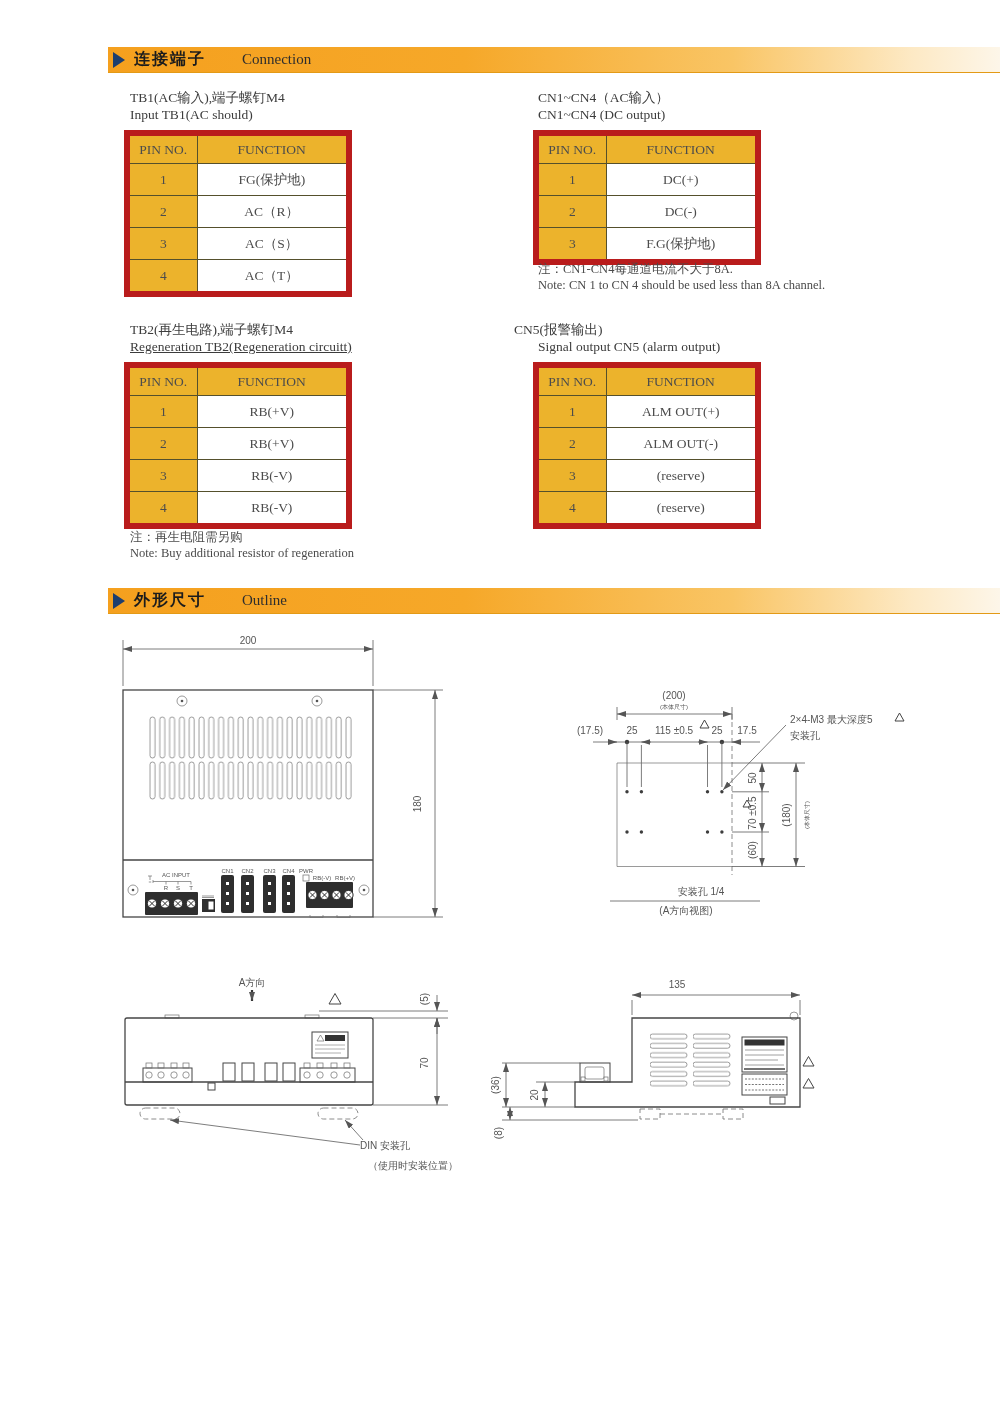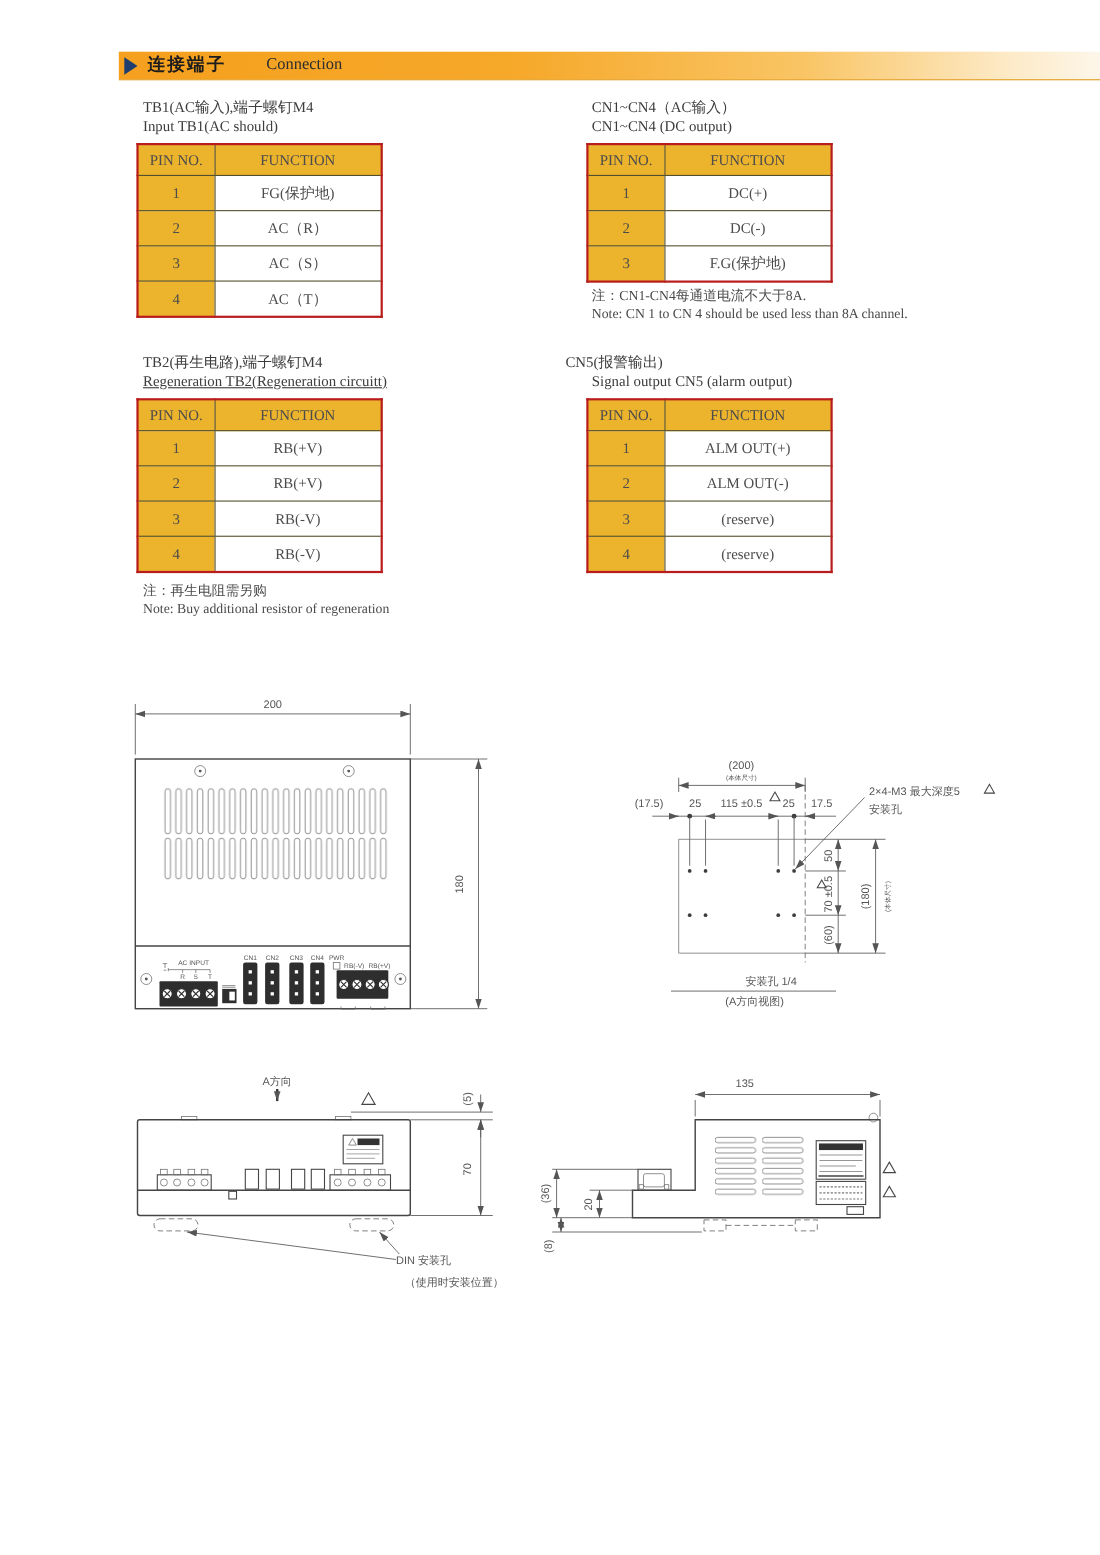--- a/index.html
+++ b/index.html
@@ -11,21 +11,21 @@
           background:linear-gradient(to right,#f5a01e 0%,#f6a829 40%,#f9c565 70%,#fde9c4 90%,#fdf6e9 100%);
           border-bottom:1px solid #e39a16;display:flex;align-items:center;}
   .tri{width:0;height:0;border-left:12px solid #1d3e6f;border-top:8px solid transparent;
        border-bottom:8px solid transparent;margin-left:5px;}
   .sec-cn{font-size:16px;font-weight:bold;color:#1c1c1c;margin-left:9px;letter-spacing:2px;}
   .sec-en{font-size:15px;color:#2e2e2e;margin-left:36px;}
 
   
   .ttitle{position:absolute;font-size:13.5px;color:#3c3c3c;line-height:17px;white-space:nowrap;}
   table.pintable{position:absolute;border-collapse:collapse;table-layout:fixed;width:222px;
-                 border:2px solid #b91c1c;}
+                 border:6px solid #b91c1c;}
   table.pintable td,table.pintable th{border:1.5px solid #55502c;text-align:center;
                  font-weight:normal;font-size:13.5px;color:#4c4c4c;height:31px;padding:0;}
   table.pintable th{height:27px;}
   .y{background:#ecb32c;}
   col.cpin{width:70px;} col.cfun{width:152px;}
   .note{position:absolute;font-size:12.5px;color:#4a4a4a;white-space:nowrap;}
 
   
   svg{position:absolute;overflow:visible;}
   .thin{stroke:#6e6e6e;stroke-width:0.7;fill:none;}
@@ -166,20 +166,25 @@
           <td class="y">3</td>
           <td>(reserve)</td>
         </tr>
     <tr>
           <td class="y">4</td>
           <td>(reserve)</td>
         </tr>
   </tbody>
     </table>
 
+  <div class="secbar" style="top:588px;">
+    <div class="tri"></div>
+    <span class="sec-cn">外形尺寸</span>
+    <span class="sec-en">Outline</span>
+  </div>
 
   <svg style="left:112px;top:632px;" width="340" height="300" viewBox="0 0 340 300">
     <defs>
       <marker id="af" markerWidth="10" markerHeight="8" refX="9" refY="3" orient="auto-start-reverse" markerUnits="userSpaceOnUse">
         <path d="M0,0 L9,3 L0,6 Z" fill="#555"></path>
       </marker>
       <pattern id="vv1" patternUnits="userSpaceOnUse" x="36" y="84" width="9.8" height="43">
         <rect x="2" y="1" width="5" height="41" rx="2.5" class="thin"></rect>
       </pattern>
       <pattern id="vv2" patternUnits="userSpaceOnUse" x="36" y="129" width="9.8" height="40">

